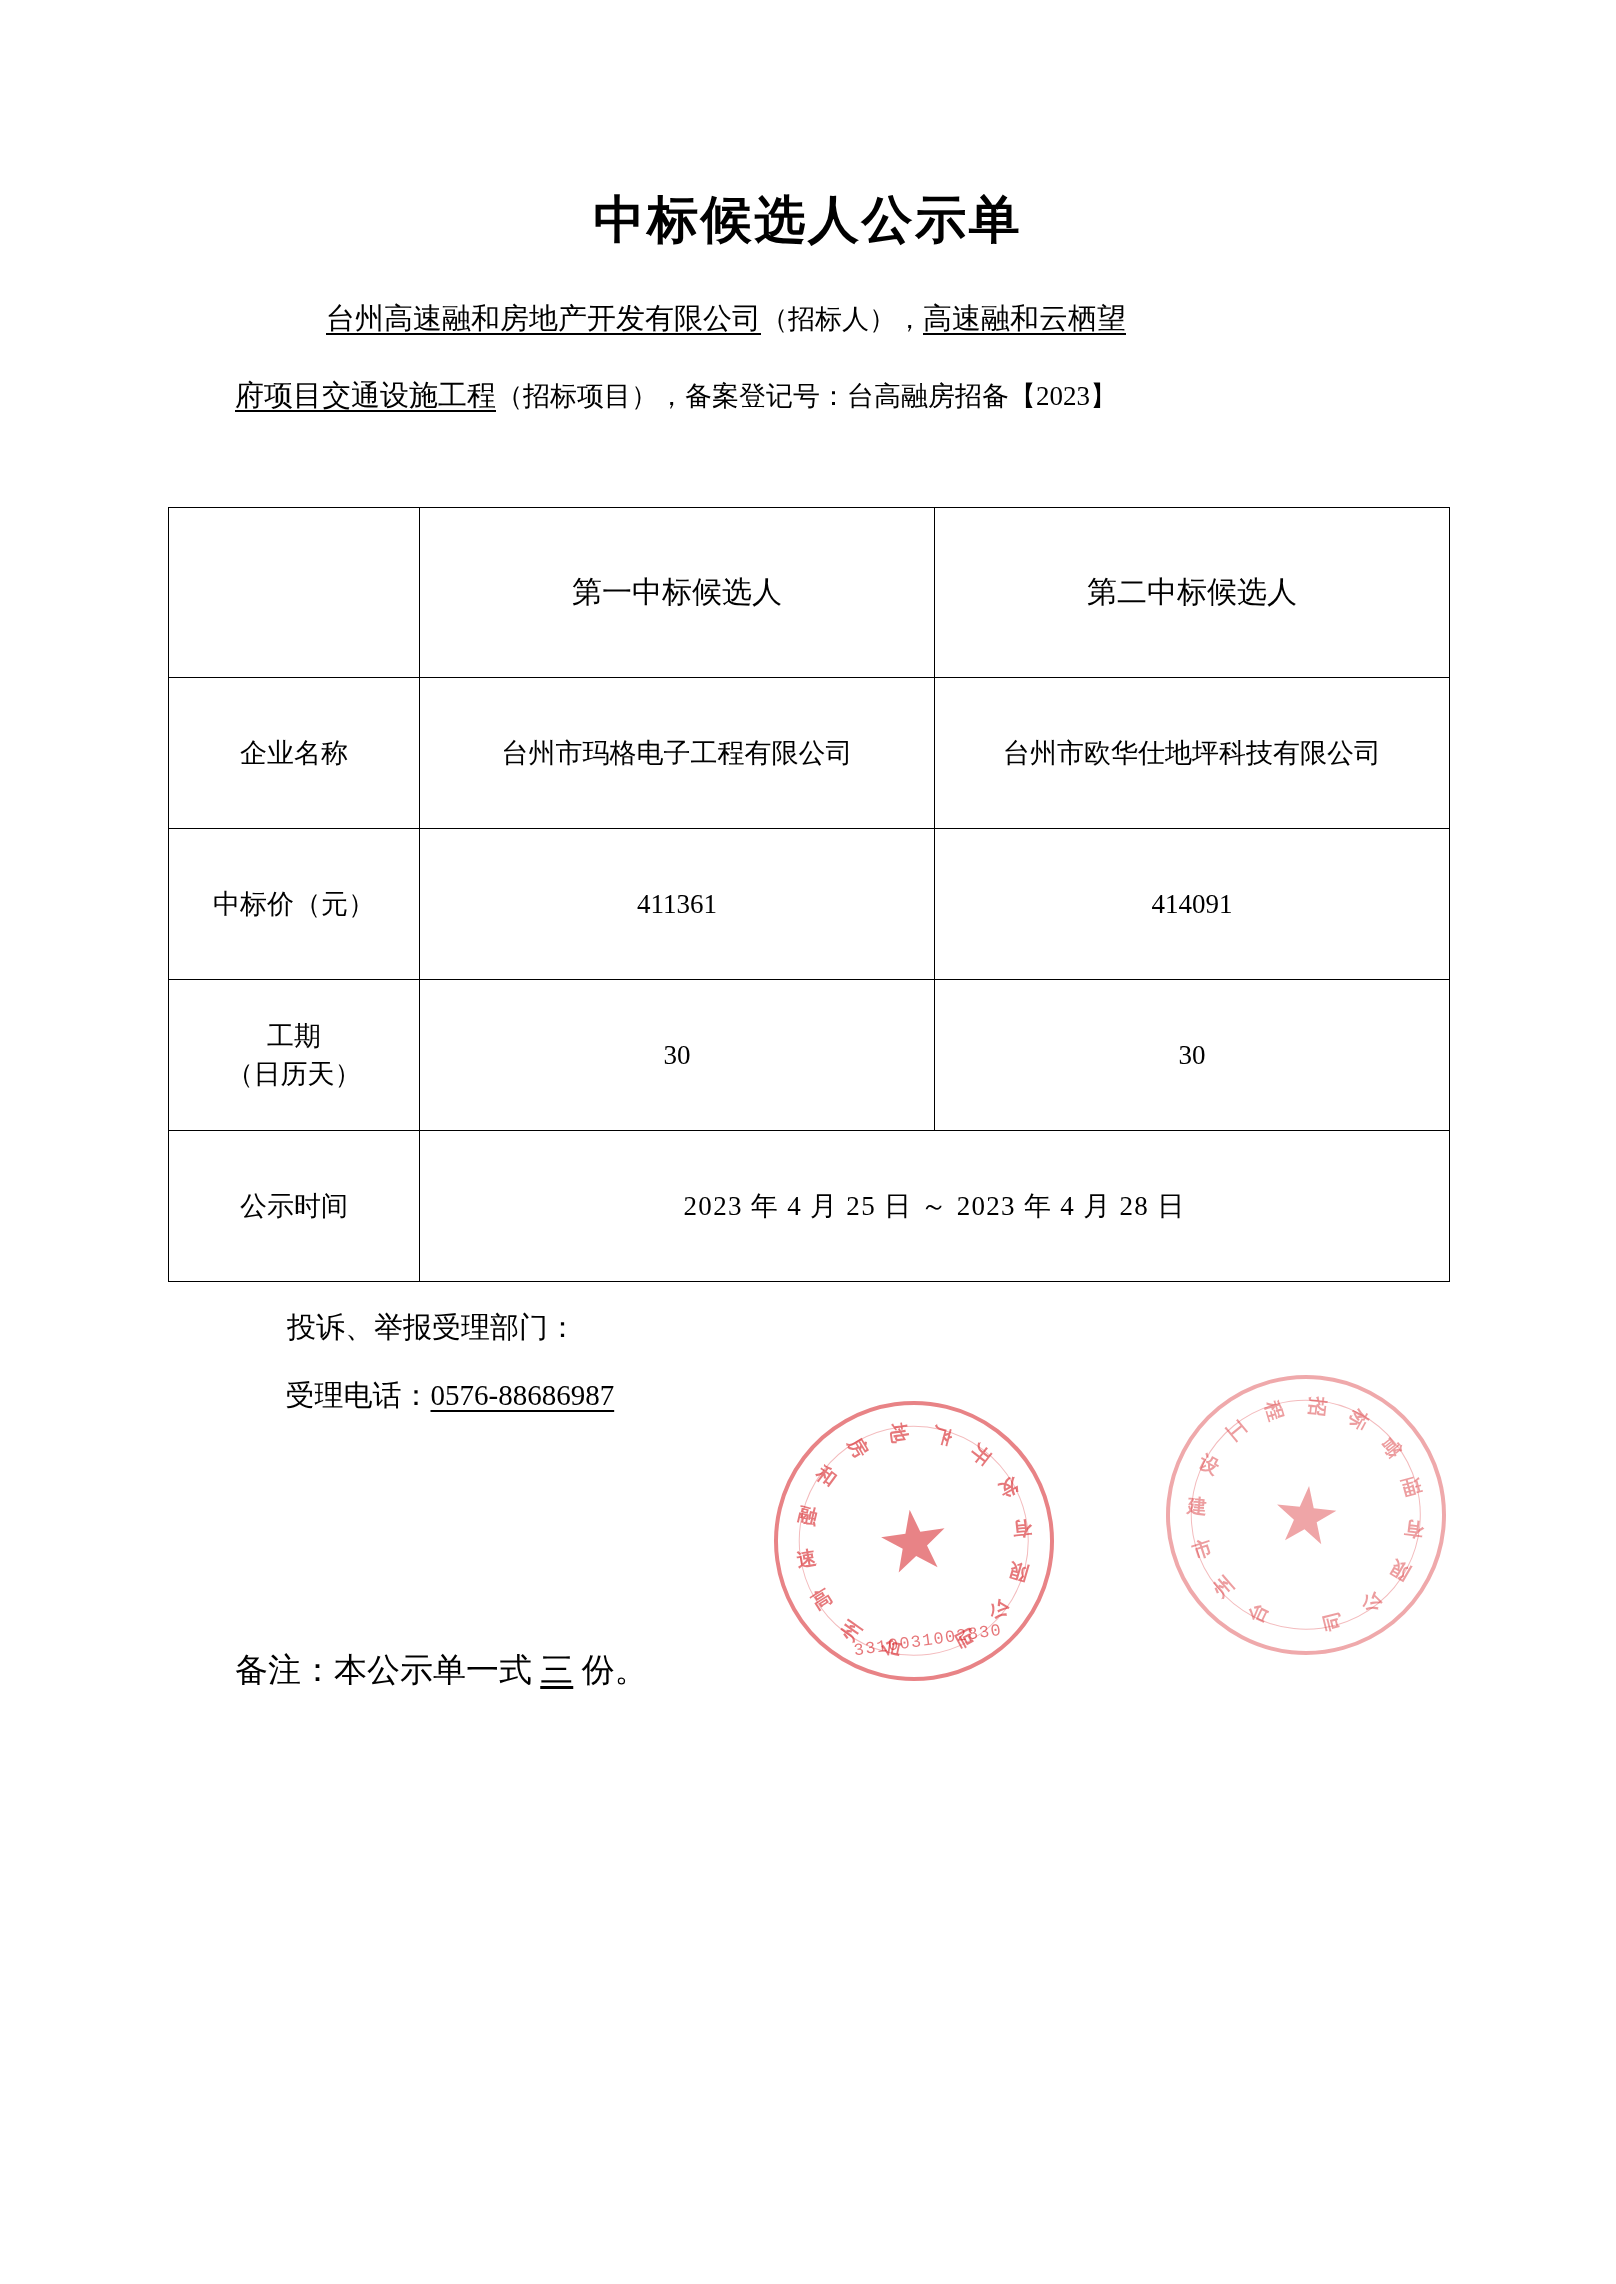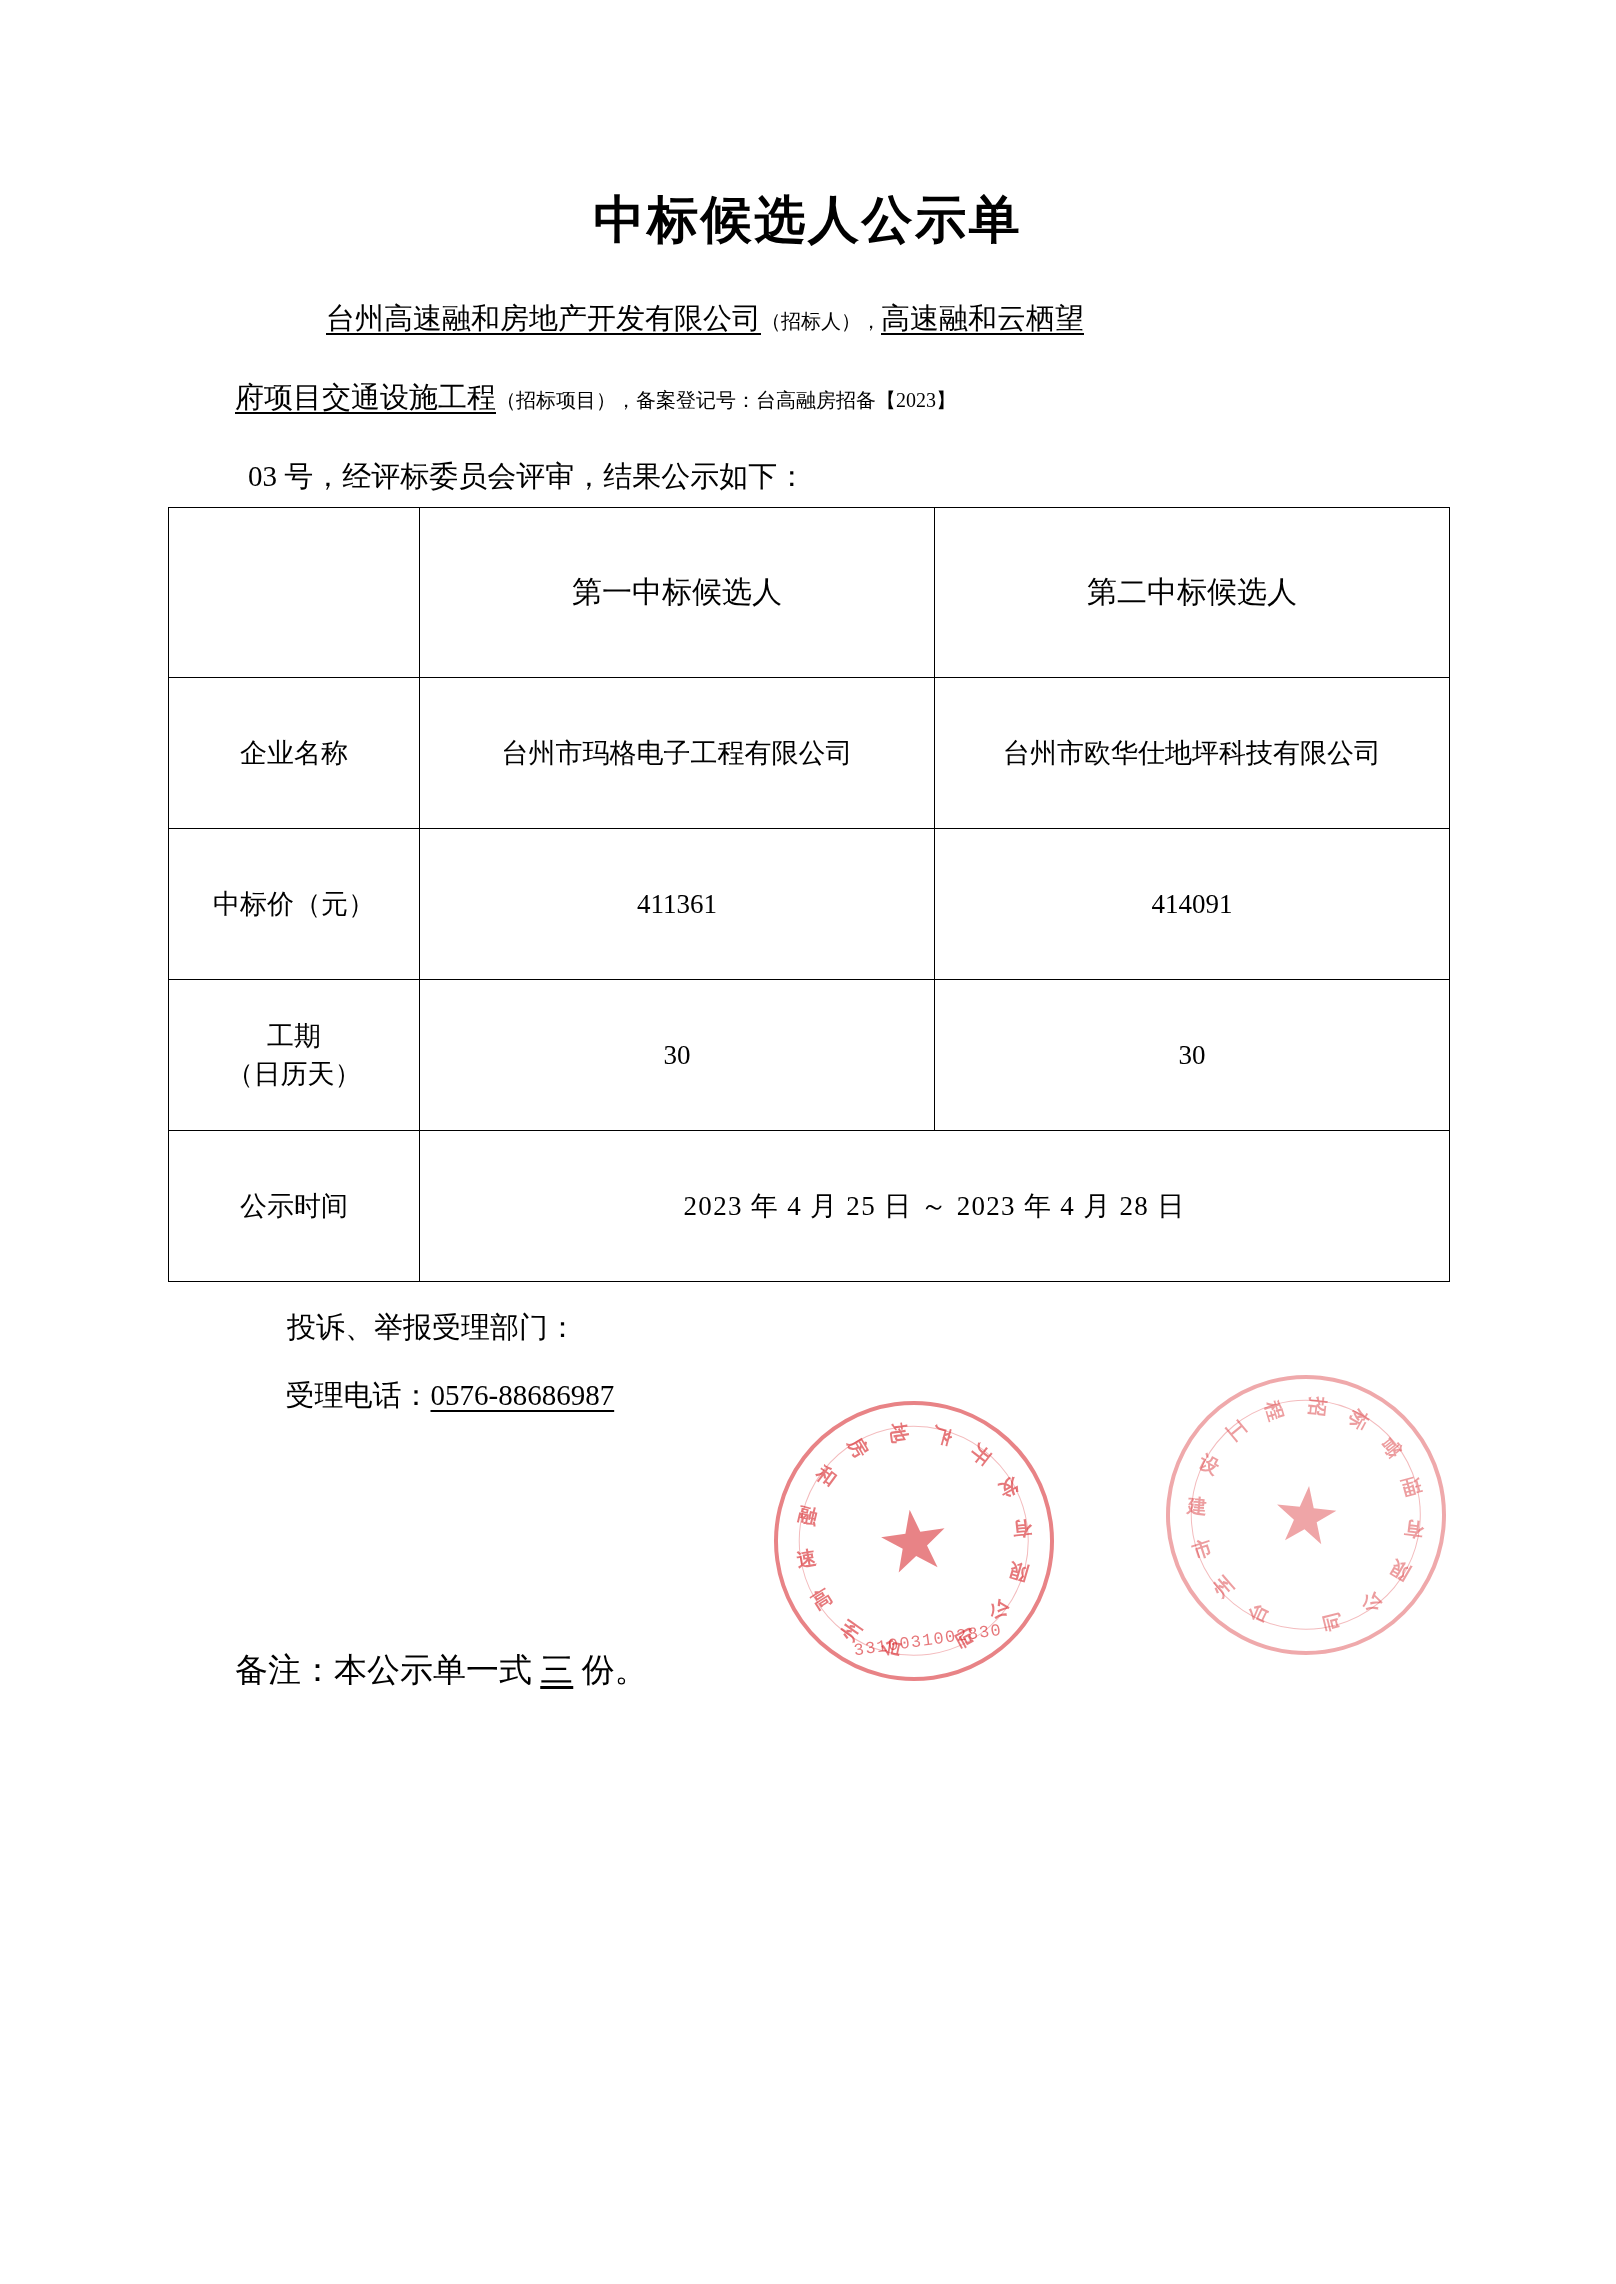--- a/index.html
+++ b/index.html
@@ -49,21 +49,21 @@
     white-space: nowrap;
   }
   .intro .line.l1 { padding-left: 91px; }
   .intro .line.l2 { padding-left: 0px; }
   .intro .line.l3 { padding-left: 13px; }
   .u {
     text-decoration: underline;
     text-underline-offset: 5.2px;
   }
   .small {
-    font-size: 20px;
+    font-size: 27px;
   }
 
   
   .tbl {
     position: absolute;
     left: 168px;
     top: 507px;
     width: 1280px;
     border-collapse: collapse;
     table-layout: fixed;
@@ -204,21 +204,20 @@
 
   <div class="doc-title">中标候选人公示单</div>
 
   <div class="intro">
     <div class="line l1">
       <span class="u">台州高速融和房地产开发有限公司</span><span class="small">（招标人），</span><span class="u">高速融和云栖望</span>
     </div>
     <div class="line l2">
       <span class="u">府项目交通设施工程</span><span class="small">（招标项目），备案登记号：台高融房招备【2023】</span>
     </div>
-    <div class="line l3">03 号，经评标委员会评审，结果公示如下：</div>
   </div>
 
   <table class="tbl">
     <colgroup>
       <col class="col-label">
         <col class="col-a">
         <col class="col-b">
     </colgroup>
     <tbody>
       <tr class="r-head">

